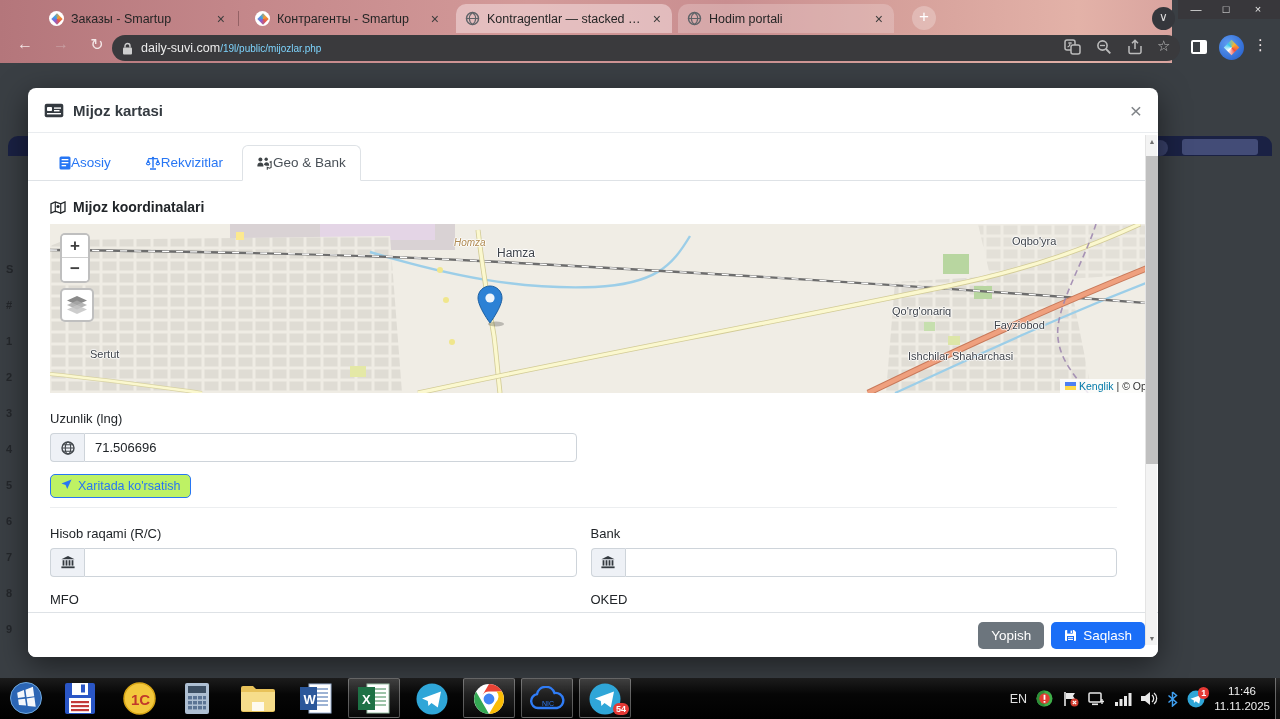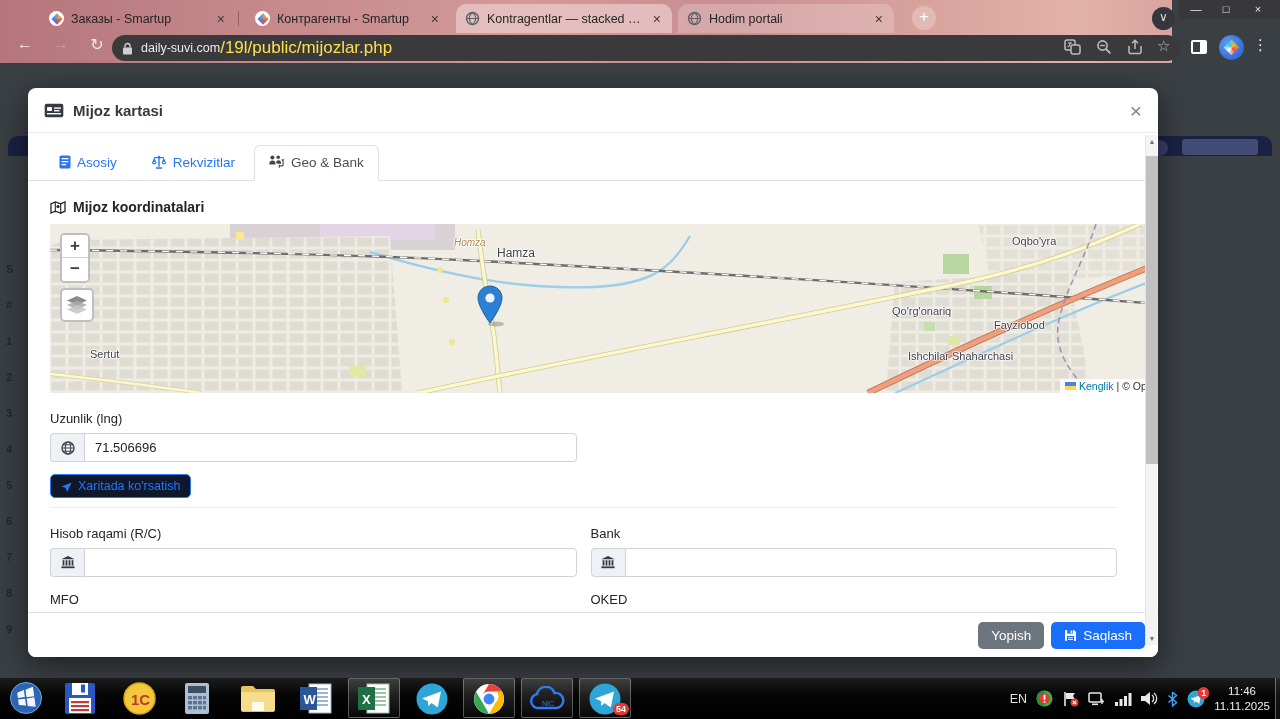--- a/index.html
+++ b/index.html
@@ -22,21 +22,21 @@
   .newtab{position:absolute;left:912px;top:6px;width:24px;height:24px;border-radius:50%;background:rgba(255,255,255,.25);color:#fff;font-size:17px;line-height:22px;text-align:center}
   .tab-chevron{position:absolute;left:1152px;top:7px;width:23px;height:23px;border-radius:50%;background:#35373c;color:#ddd;text-align:center;line-height:21px;font-size:12px}
   .wctl{position:absolute;top:0;height:19px;color:#e8e8e8;font-size:11px;text-align:center;line-height:18px;width:28px}
   .wctl-bg{position:absolute;left:1178px;top:0;width:102px;height:19px;background:rgba(55,50,52,.55)}
   
   .toolbar{position:absolute;left:0;top:33px;width:1280px;height:30px}
   .navbtn{position:absolute;top:2px;font-size:16px;color:#f3e6e6;width:26px;text-align:center}
   .navbtn.dis{color:#c79ea1}
   .urlpill{position:absolute;left:112px;top:2px;width:1068px;height:26px;border-radius:13px;background:#3a3a3d;display:flex;align-items:center;padding:0 10px;color:#e6e6e6}
   .urlhost{color:#ececec;font-size:12.5px}
-  .urlpath{color:#fde047;font-size:17px}
+  .urlpath{color:#7dd3fc;font-size:10px}
   .pill-ic{position:absolute;top:6px;opacity:.85}
   .sidepanel-ic{position:absolute;left:1191px;top:7px;width:16px;height:14px;border:2px solid #fff;border-radius:2px;background:linear-gradient(90deg,transparent 60%,#fff 60%)}
   .avatar{position:absolute;left:1219px;top:2px;width:25px;height:25px;border-radius:50%;background:radial-gradient(circle at 35% 35%,#5f9cf2,#1f59c8);position:absolute}
   .avatar i{position:absolute;left:7px;top:7px;width:11px;height:11px;transform:rotate(45deg);background:conic-gradient(#f8b32c,#ef4d3e,#fff,#35c7f0,#f8b32c)}
   .menu3{position:absolute;left:1253px;top:3px;color:#f1e7e7;font-size:15px}
 
   
   .pagebg{position:absolute;left:0;top:63px;width:1280px;height:615px;background:#3a3f44}
   .navybar{position:absolute;left:8px;top:73px;width:1264px;height:20px;background:#1a2144;border-radius:10px 10px 0 0}
   .navybar .dot{position:absolute;left:1144px;top:4px;width:16px;height:16px;border-radius:50%;background:#384069}
@@ -44,21 +44,21 @@
   .leftcol{position:absolute;left:6px;top:200px;display:flex;flex-direction:column;gap:24px;color:#24272b;font-size:11px;font-weight:bold}
   .bgrow{position:absolute;left:0;top:648px;width:1280px;height:30px;background:#4e5257;color:#202327;font-size:11.5px}
   .bgrow span{position:absolute;white-space:nowrap}
 
   
   .modal{position:absolute;left:28px;top:88px;width:1130px;height:569px;background:#fff;border-radius:8px;box-shadow:0 8px 30px rgba(0,0,0,.5)}
   .mhead{position:absolute;left:0;top:0;width:100%;height:45px;border-bottom:1px solid #e9ecef;display:flex;align-items:center;padding:0 16px;gap:9px}
   .mtitle{font-size:15px;font-weight:bold;color:#343a40}
   .mclose{margin-left:auto;font-size:21px;color:#808488;line-height:1}
   .mtabs{position:absolute;left:0;top:45px;width:100%;height:48px;border-bottom:1px solid #dee2e6;display:flex;align-items:flex-end;padding:0 0 0 16px;gap:4px}
-  .mtab{display:flex;align-items:flex-start;gap:6px;padding:9px 14px 10px;font-size:13.5px;color:#2776f4;border:1px solid transparent;border-radius:6px 6px 0 0;margin-bottom:-1px}
+  .mtab{display:flex;align-items:flex-end;padding:9px 14px 10px;font-size:13.5px;color:#2776f4;border:1px solid transparent;border-radius:6px 6px 0 0;margin-bottom:-1px}
   .mtab.active{color:#495057;background:#fff;border-color:#dee2e6 #dee2e6 #fff}
   .mbody{position:absolute;left:0;top:93px;width:100%;height:431px;overflow:hidden;padding:18px 41px 0 22px}
   .sectitle{display:flex;align-items:center;gap:7px;font-size:14px;font-weight:bold;color:#212529;margin-bottom:9px}
   
   .map{position:relative;width:1162px;height:169px;background:#f0ede5;overflow:hidden}
   .maplbl{position:absolute;font-size:11px;color:#3f444b;text-shadow:-1px 0 1px #fff,1px 0 1px #fff,0 1px 1px #fff,0 -1px 1px #fff;white-space:nowrap}
   .maplbl.it{font-style:italic;color:#b08a52;font-size:10px}
   .zoomctl{position:absolute;left:10px;top:9px;width:30px;border:2px solid rgba(0,0,0,.25);border-radius:5px;overflow:hidden;background:#fff}
   .zoomctl div{width:100%;height:23px;text-align:center;font-size:17px;font-weight:bold;color:#404040;line-height:22px;background:#fff}
   .zoomctl div:first-child{border-bottom:1px solid #cfcfcf}
@@ -66,21 +66,21 @@
   .attrib{position:absolute;right:0;bottom:0;background:rgba(255,255,255,.8);font-size:10.5px;color:#333;padding:1px 5px;display:flex;align-items:center;gap:3px}
   .attrib .lf{color:#0078a8}
   .uaflag{width:11px;height:8px;background:linear-gradient(#4e7ff2 50%,#ffd948 50%);display:inline-block}
   .pin{position:absolute;left:427px;top:61px}
   
   .fgrid{display:grid;grid-template-columns:1fr 1fr;column-gap:14px;margin-top:18px}
   .flabel{font-size:13px;color:#212529;margin-bottom:7px}
   .igroup{display:flex;height:29px}
   .iprefix{width:34px;background:#eef1f6;border:1px solid #ced4da;border-right:none;border-radius:4px 0 0 4px;display:flex;align-items:center;justify-content:center}
   .igroup input{flex:1;border:1px solid #ced4da;border-radius:0 4px 4px 0;padding:0 10px;font-size:13px;color:#212529;outline:none;background:#fff;font-family:"Liberation Sans",sans-serif}
-  .showmap{margin-top:12px;display:inline-flex;align-items:flex-end;gap:6px;border:1px solid #2776f4;color:#2776f4;background:#0f172a;border-radius:5px;padding:4px 10px;font-size:12.5px}
+  .showmap{margin-top:12px;display:inline-flex;align-items:flex-start;gap:6px;border:1px solid #2776f4;color:#2776f4;background:#bef264;border-radius:5px;padding:4px 10px;font-size:12.5px}
   .hr{border-top:1px solid #eceef0;margin-top:9px}
   .row2{}
   .row3{margin-top:15px}
   
   .mfoot{position:absolute;left:0;bottom:0;width:100%;height:45px;border-top:1px solid #dee2e6;background:#fff;border-radius:0 0 8px 8px;display:flex;align-items:center;justify-content:flex-end;gap:7px;padding-right:13px}
   .btn{border:none;border-radius:5px;font-size:13.5px;padding:6px 13px;color:#fff;display:inline-flex;align-items:center;gap:6px;font-family:"Liberation Sans",sans-serif}
   .btn.gray{background:#6c757d}
   .btn.blue{background:#1a6ef7}
   
   .mscroll{position:absolute;right:1px;top:47px;width:12px;height:510px;background:#f3f3f3;border-left:1px solid #e4e4e4;z-index:5}

